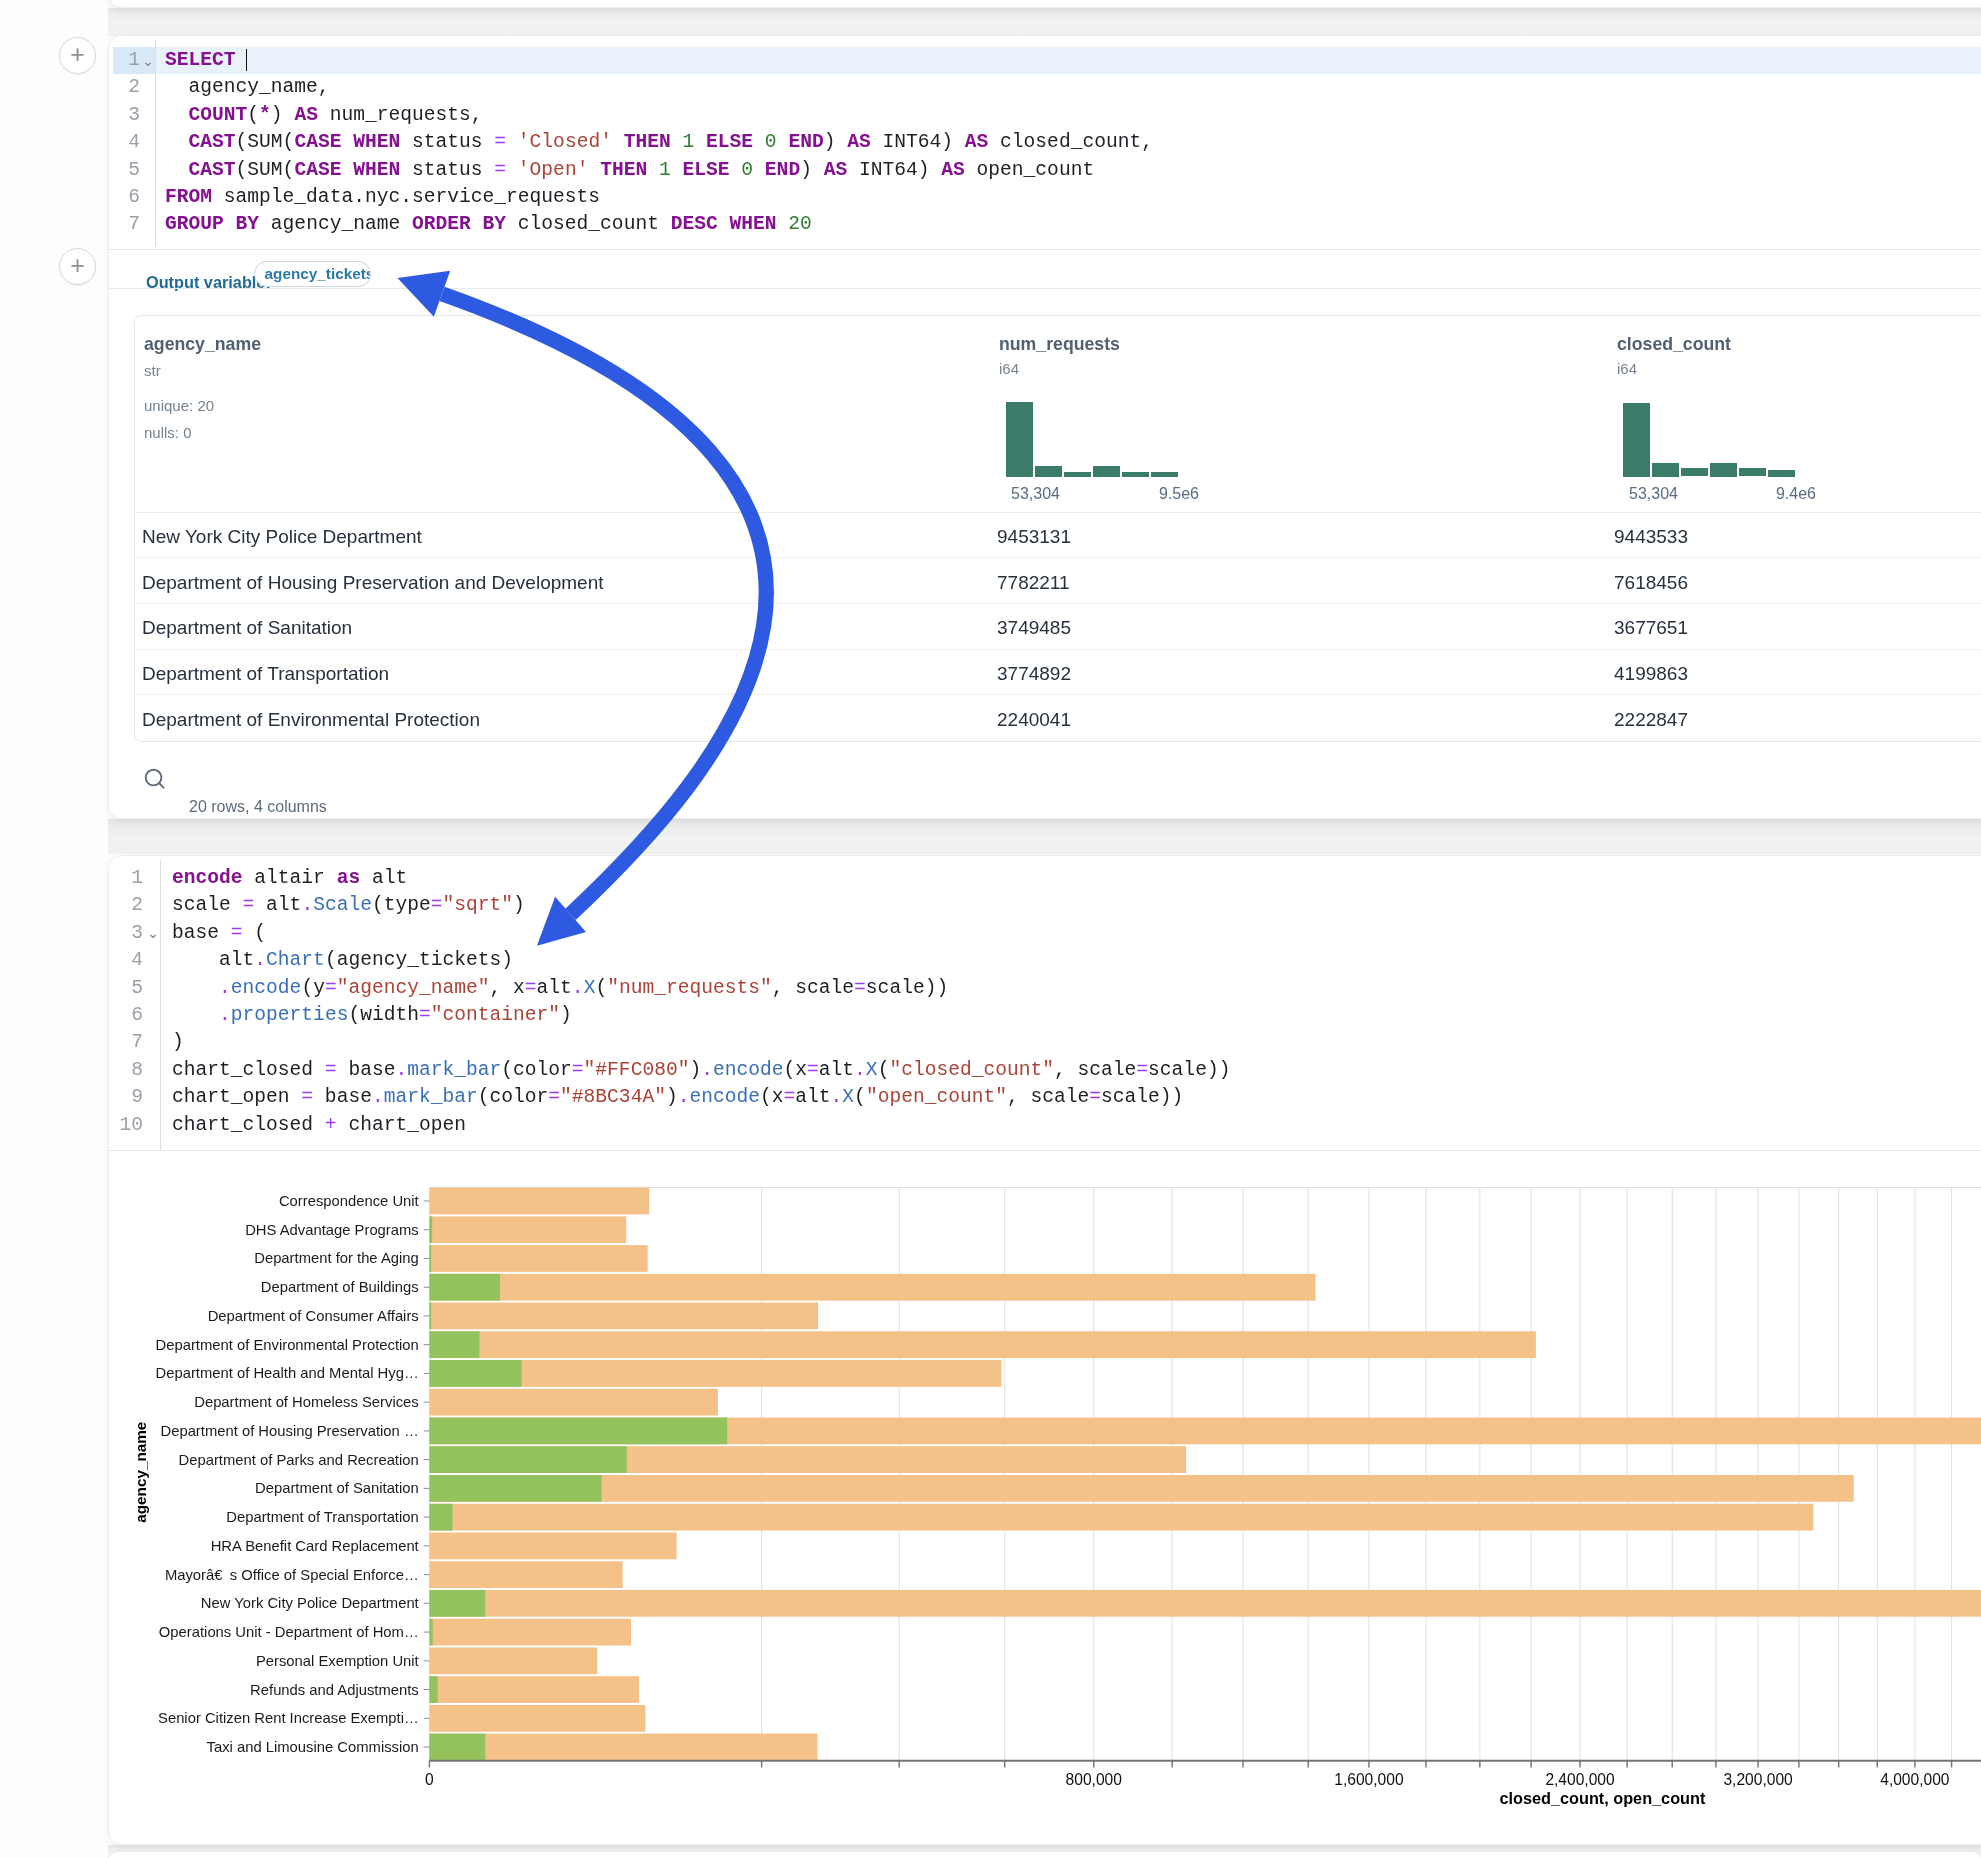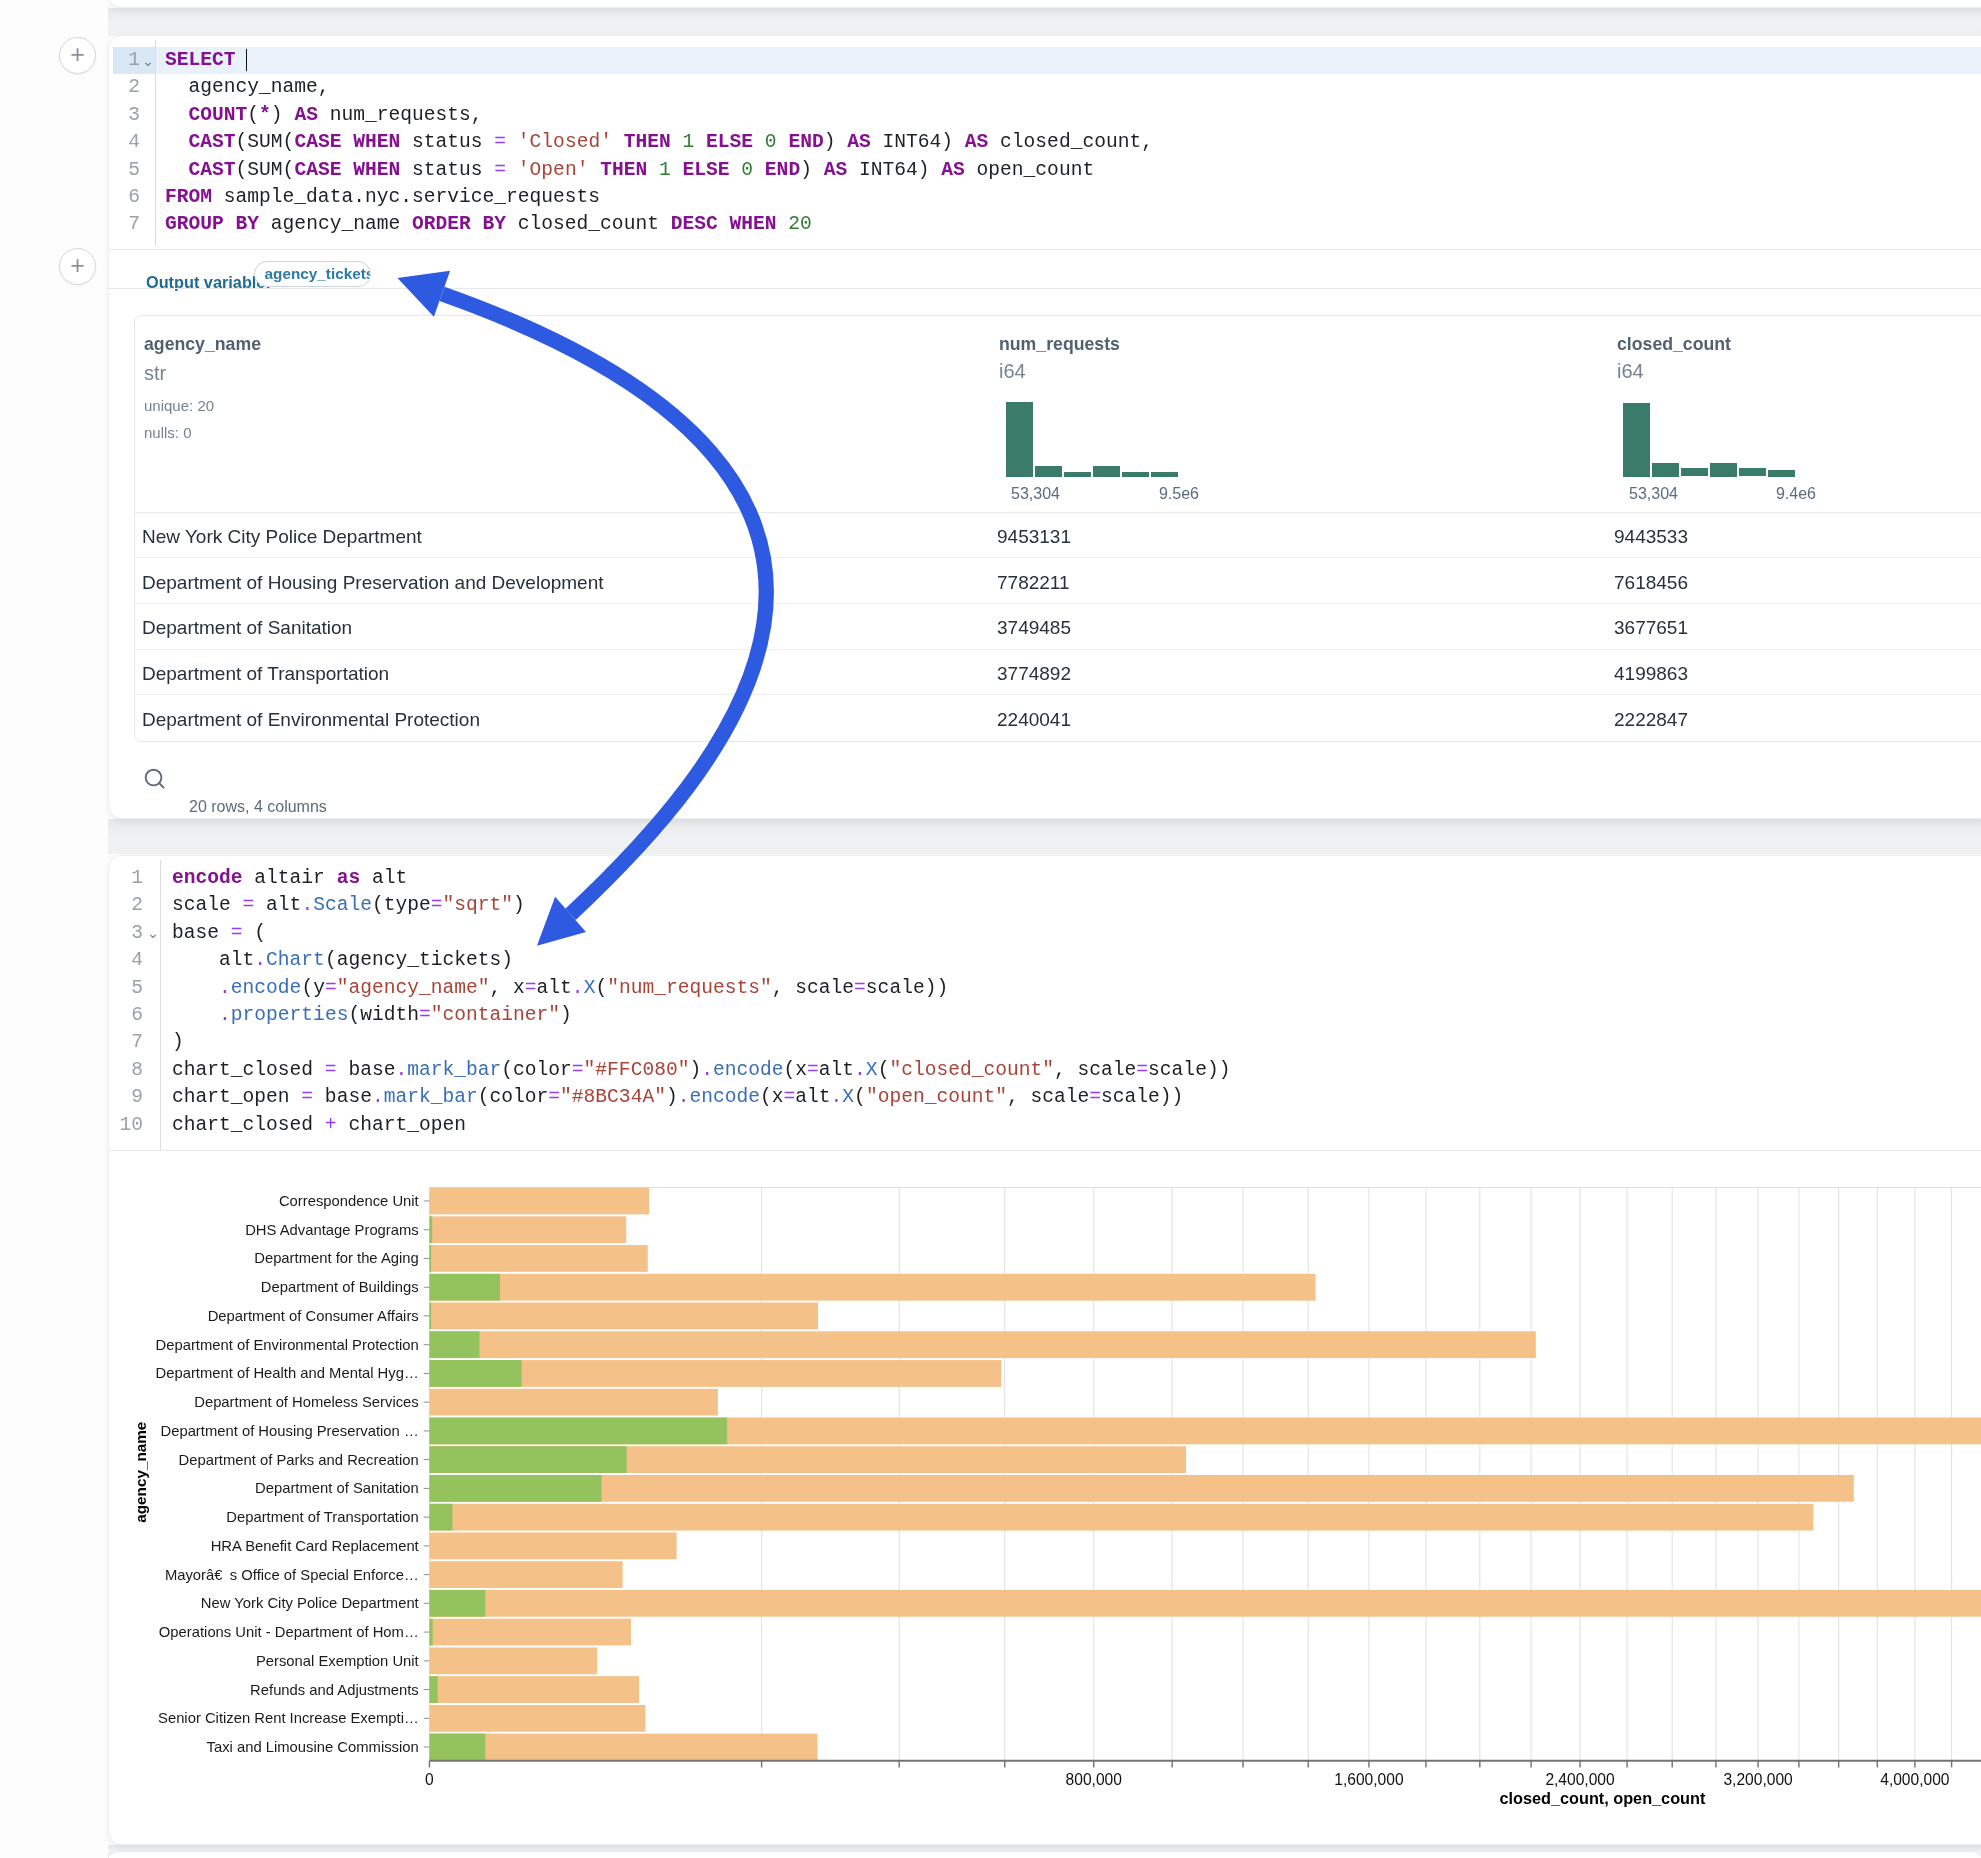--- a/index.html
+++ b/index.html
@@ -23,21 +23,21 @@
 .chev{position:absolute;color:#7d848b;font-size:14.3px;}
 .plusbtn{position:absolute;width:35px;height:35px;border-radius:50%;background:#fff;
   border:1px solid #d4d7da;box-shadow:0 1px 1.9px rgba(0,0,0,.05);color:#8b9096;
   font-size:25px;line-height:32px;text-align:center;font-weight:400;}
 .ov{position:absolute;font-size:16.3px;font-weight:bold;color:#1f6b93;}
 .chip{position:absolute;border:1.4px solid #ccd5dc;border-radius:13.4px;background:#fff;
   color:#2d7ba3;font-weight:bold;font-size:15.3px;line-height:23px;padding:0 0 0 9.6px;
   overflow:hidden;white-space:nowrap;}
 .tbl{position:absolute;border:1px solid #e4e8ec;border-radius:7.6px;background:#fff;}
 .th{position:absolute;font-weight:bold;font-size:17.7px;color:#52606f;}
-.tt{position:absolute;font-size:20px;color:#76838f;}
+.tt{position:absolute;font-size:15px;color:#76838f;}
 .ts{position:absolute;font-size:15px;color:#76838f;}
 .hbar{position:absolute;background:#3b7b69;}
 .hlab{position:absolute;font-size:16px;color:#5a6c80;}
 .row{position:absolute;font-size:19px;color:#27313c;}
 .rsep{position:absolute;height:1px;background:#eef0f3;}
 .foot{position:absolute;font-size:16px;color:#5f6b7a;}
 </style></head>
 <body>
 <div class="gap" style="left:108px;top:7.6px;width:1874px;height:28px;"></div>
 <div class="gap" style="left:108px;top:819px;width:1874px;height:35px;"></div>

